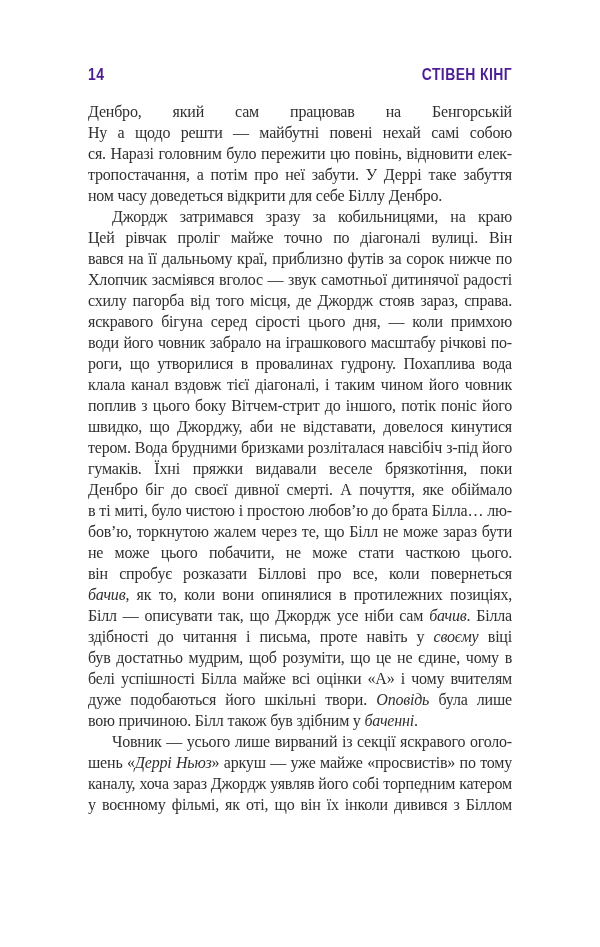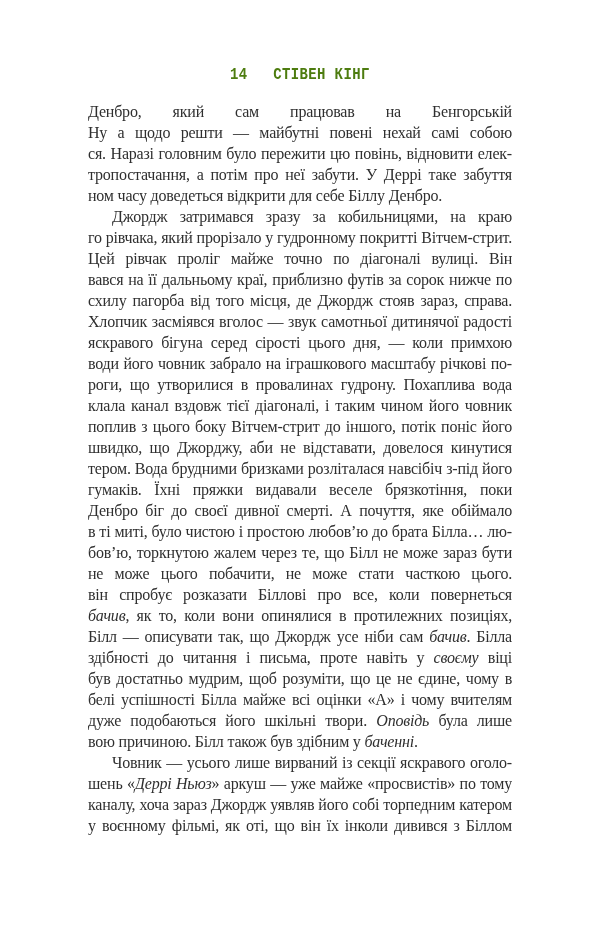--- a/index.html
+++ b/index.html
@@ -14,26 +14,26 @@
     font-family: "Liberation Serif", serif;
     color: #2f2f2f;
     overflow: hidden;
   }
   .page-header {
     position: absolute;
     left: 88px;
     top: 65px;
     width: 424px;
     display: flex;
-    justify-content: center;
+    justify-content: space-between;
     align-items: baseline;
-    font-family: Liberation Mono, monospace;
+    font-family: Liberation Sans, sans-serif;
     font-weight: 700;
     font-size: 17px;
-    color: #4d7c0f;
+    color: #4c1d95;
   }
   .cond-left {
     display: inline-block;
     transform: scaleX(0.82);
     transform-origin: left center;
     letter-spacing: 0.5px;
   }
   .cond-right {
     display: inline-block;
     transform: scaleX(0.82);
@@ -76,25 +76,24 @@
 <main class="text-block">
     <div class="paragraph">
       <div class="line"><span class="seg">Денбро, який сам працював на Бенгорській гідроелектростанції.</span></div>
       <div class="line"><span class="seg">Ну а щодо решти — майбутні повені нехай самі собою опікують-</span></div>
       <div class="line"><span class="seg">ся. Наразі головним було пережити цю повінь, відновити елек-</span></div>
       <div class="line"><span class="seg">тропостачання, а потім про неї забути. У Деррі таке забуття</span></div>
       <div class="line last"><span class="seg">ном часу доведеться відкрити для себе Біллу Денбро.</span></div>
     </div>
     <div class="paragraph">
       <div class="line indent"><span class="seg">Джордж затримався зразу за кобильницями, на краю глибоко-</span></div>
-      <div class="line"><span class="seg">го рівчака, який прорізало у гудронному покритті Вітчем-стрит.</span></div>
       <div class="line"><span class="seg">Цей рівчак проліг майже точно по діагоналі вулиці. Він закінчу-</span></div>
       <div class="line"><span class="seg">вався на її дальньому краї, приблизно футів за сорок нижче по</span></div>
+      <div class="line"><span class="seg">Хлопчик засміявся вголос — звук самотньої дитинячої радості</span></div>
       <div class="line"><span class="seg">схилу пагорба від того місця, де Джордж стояв зараз, справа.</span></div>
-      <div class="line"><span class="seg">Хлопчик засміявся вголос — звук самотньої дитинячої радості</span></div>
       <div class="line"><span class="seg">яскравого бігуна серед сірості цього дня, — коли примхою текучої</span></div>
       <div class="line"><span class="seg">води його човник забрало на іграшкового масштабу річкові по-</span></div>
       <div class="line"><span class="seg">роги, що утворилися в провалинах гудрону. Похаплива вода про-</span></div>
       <div class="line"><span class="seg">клала канал вздовж тієї діагоналі, і таким чином його човник</span></div>
       <div class="line"><span class="seg">поплив з цього боку Вітчем-стрит до іншого, потік поніс його так</span></div>
       <div class="line"><span class="seg">швидко, що Джорджу, аби не відставати, довелося кинутися сприн-</span></div>
       <div class="line"><span class="seg">тером. Вода брудними бризками розліталася навсібіч з-під його</span></div>
       <div class="line"><span class="seg">гумаків. Їхні пряжки видавали веселе брязкотіння, поки Джордж</span></div>
       <div class="line"><span class="seg">Денбро біг до своєї дивної смерті. А почуття, яке обіймало його</span></div>
       <div class="line"><span class="seg">в ті миті, було чистою і простою любов’ю до брата Білла… лю-</span></div>

